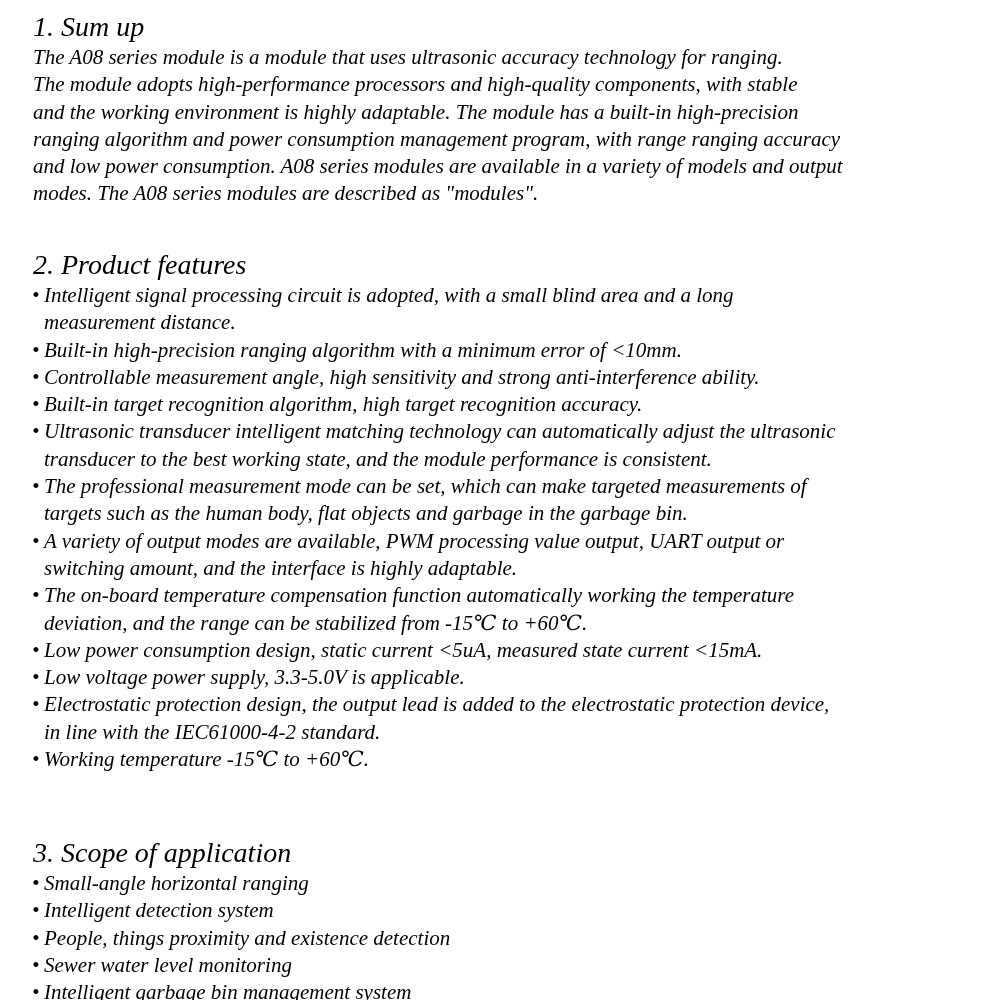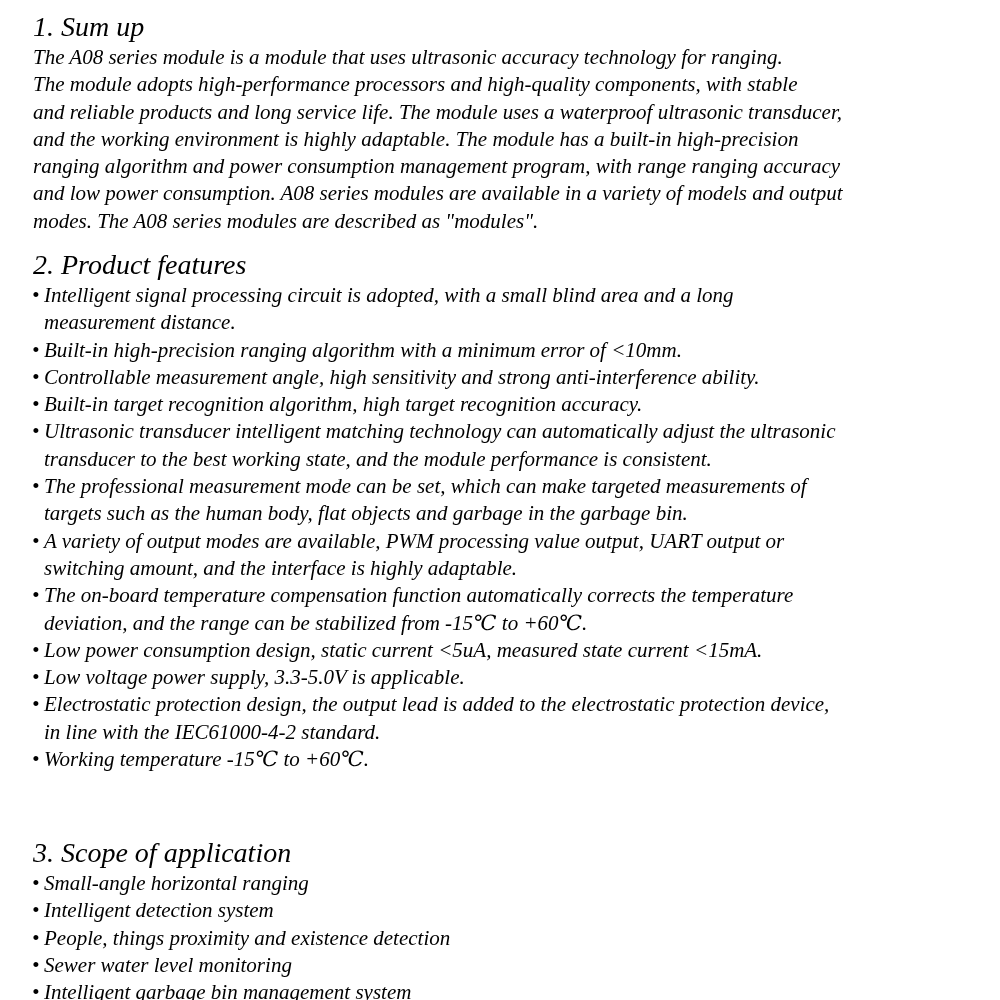--- a/index.html
+++ b/index.html
@@ -60,21 +60,20 @@
 </head>
 <body>
 
 <div class="page">
 
   <div class="section" id="sec1">
     <h1 class="heading">1. Sum up</h1>
     <div class="sec-body">
       <span class="para-line">The A08 series module is a module that uses ultrasonic accuracy technology for ranging.</span>
       <span class="para-line">The module adopts high-performance processors and high-quality components, with stable</span>
-      <span class="para-line">and reliable products and long service life. The module uses a waterproof ultrasonic transducer,</span>
       <span class="para-line">and the working environment is highly adaptable. The module has a built-in high-precision</span>
       <span class="para-line">ranging algorithm and power consumption management program, with range ranging accuracy</span>
       <span class="para-line">and low power consumption. A08 series modules are available in a variety of models and output</span>
       <span class="para-line">modes. The A08 series modules are described as "modules".</span>
     </div>
   </div>
 
   <div class="section" id="sec2">
     <h1 class="heading">2. Product features</h1>
     <div class="sec-body">
@@ -97,21 +96,21 @@
       </div>
       <div class="bullet">
         <span class="bullet-line first">The professional measurement mode can be set, which can make targeted measurements of</span>
         <span class="bullet-line cont">targets such as the human body, flat objects and garbage in the garbage bin.</span>
       </div>
       <div class="bullet">
         <span class="bullet-line first">A variety of output modes are available, PWM processing value output, UART output or</span>
         <span class="bullet-line cont">switching amount, and the interface is highly adaptable.</span>
       </div>
       <div class="bullet">
-        <span class="bullet-line first">The on-board temperature compensation function automatically corrects the temperature</span>
+        <span class="bullet-line first">The on-board temperature compensation function automatically working the temperature</span>
         <span class="bullet-line cont">deviation, and the range can be stabilized from -15℃ to +60℃.</span>
       </div>
       <div class="bullet">
         <span class="bullet-line first">Low power consumption design, static current &lt;5uA, measured state current &lt;15mA.</span>
       </div>
       <div class="bullet">
         <span class="bullet-line first">Low voltage power supply, 3.3-5.0V is applicable.</span>
       </div>
       <div class="bullet">
         <span class="bullet-line first">Electrostatic protection design, the output lead is added to the electrostatic protection device,</span>

